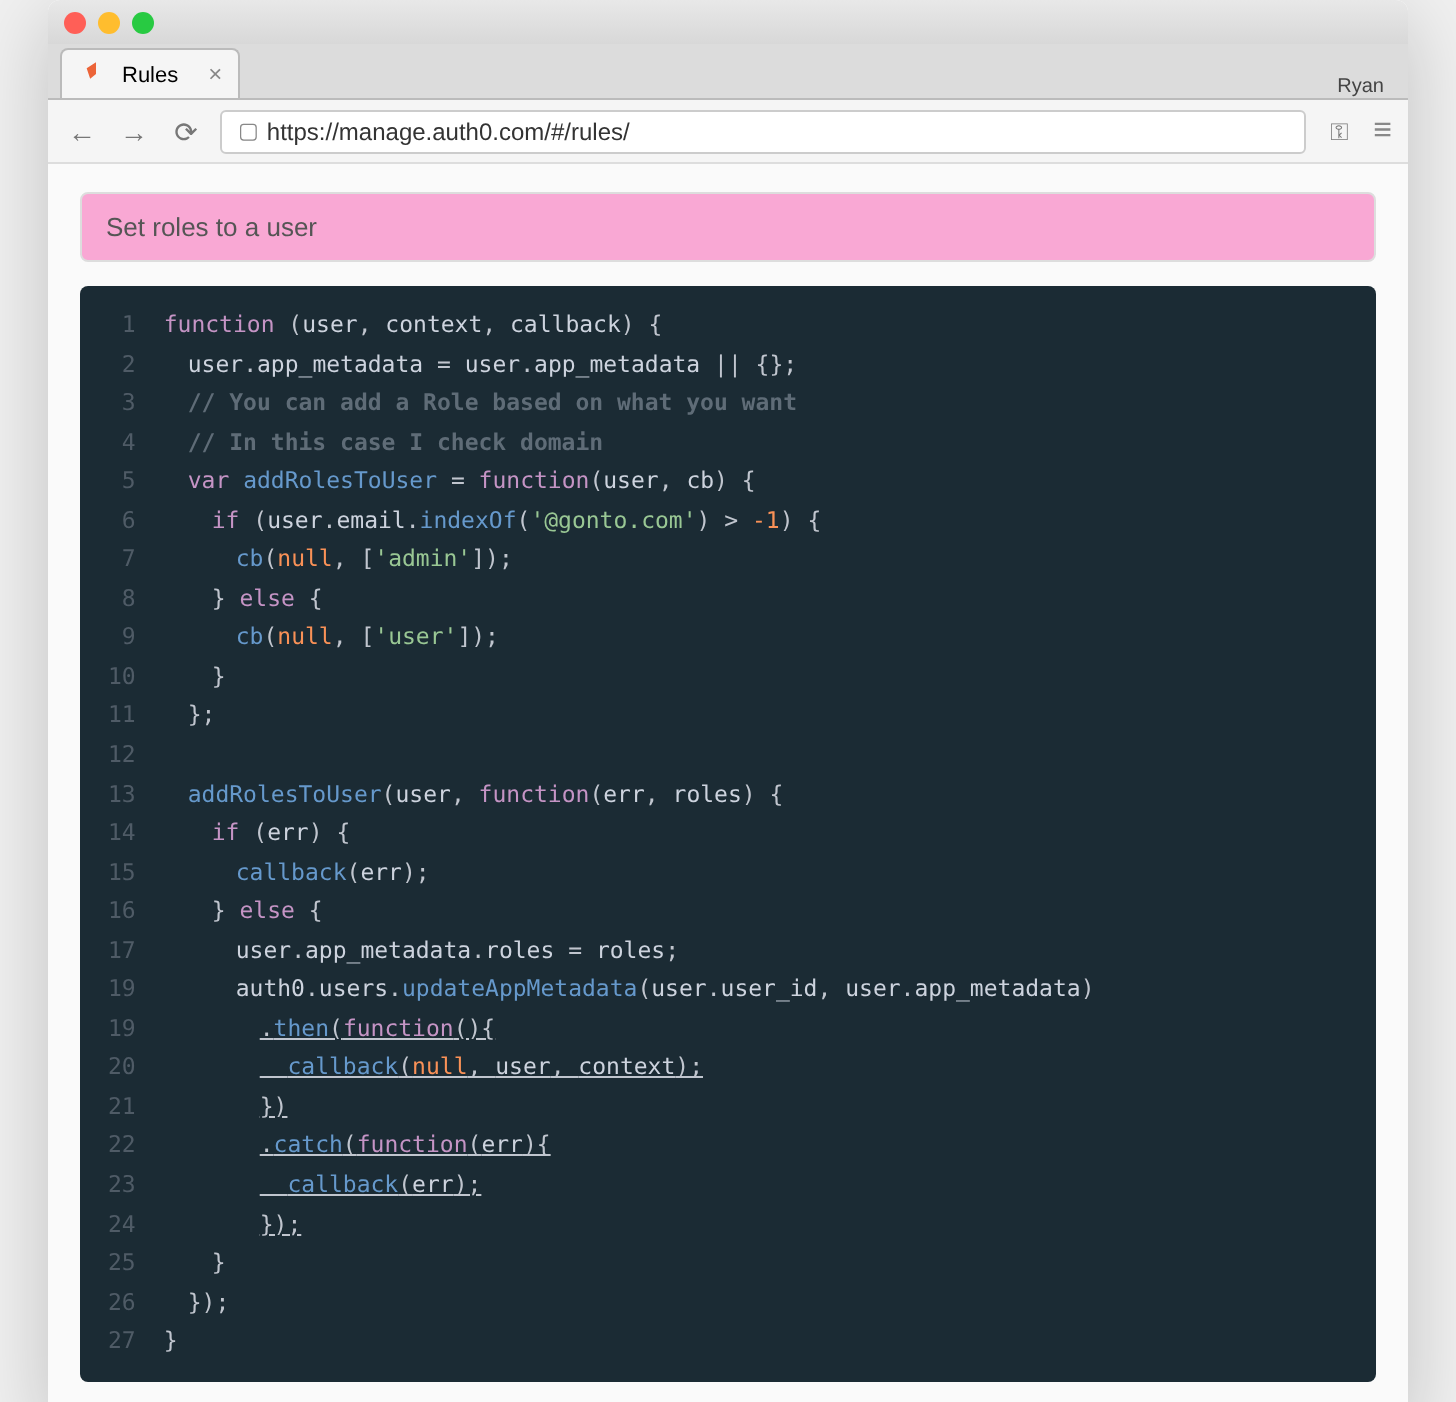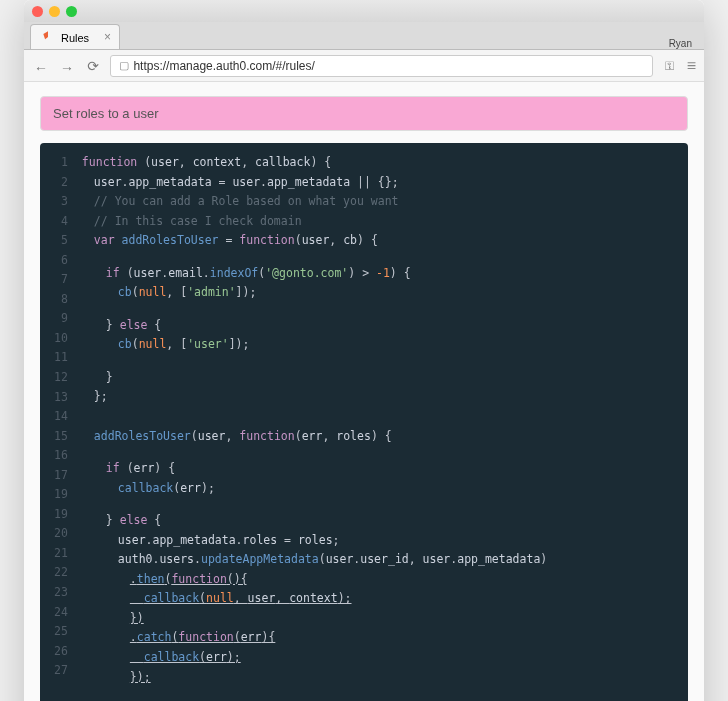--- a/index.html
+++ b/index.html
@@ -126,28 +126,28 @@
       user-select: none;
     }
     .gutter div { }
     .code {
       padding: 10px 0 10px 4px;
       color: #c0c5ce;
       flex: 1;
       white-space: pre;
     }
     .i1 { padding-left: 12px; }
-    .i2 { padding-left: 24px; margin-top: 13px; }
+    .i2 { padding-left: 24px; }
     .i3 { padding-left: 36px; }
     .i4 { padding-left: 48px; text-decoration: underline; }
     .tk-kw { color: #c594c5; }
     .tk-fn { color: #6699cc; }
     .tk-str { color: #99c794; }
     .tk-num { color: #f99157; }
-    .tk-com { color: #5f6c77; }
+    .tk-com { color: #5f6c77; font-weight: bold; }
     .tk-const { color: #f99157; }
     .tk-var { color: #cdd3de; }
   </style>
 </head>
 <body>
 
 <div class="window">
   <div class="titlebar">
     <div class="traffic-lights">
       <div class="traffic-light tl-red"></div>

